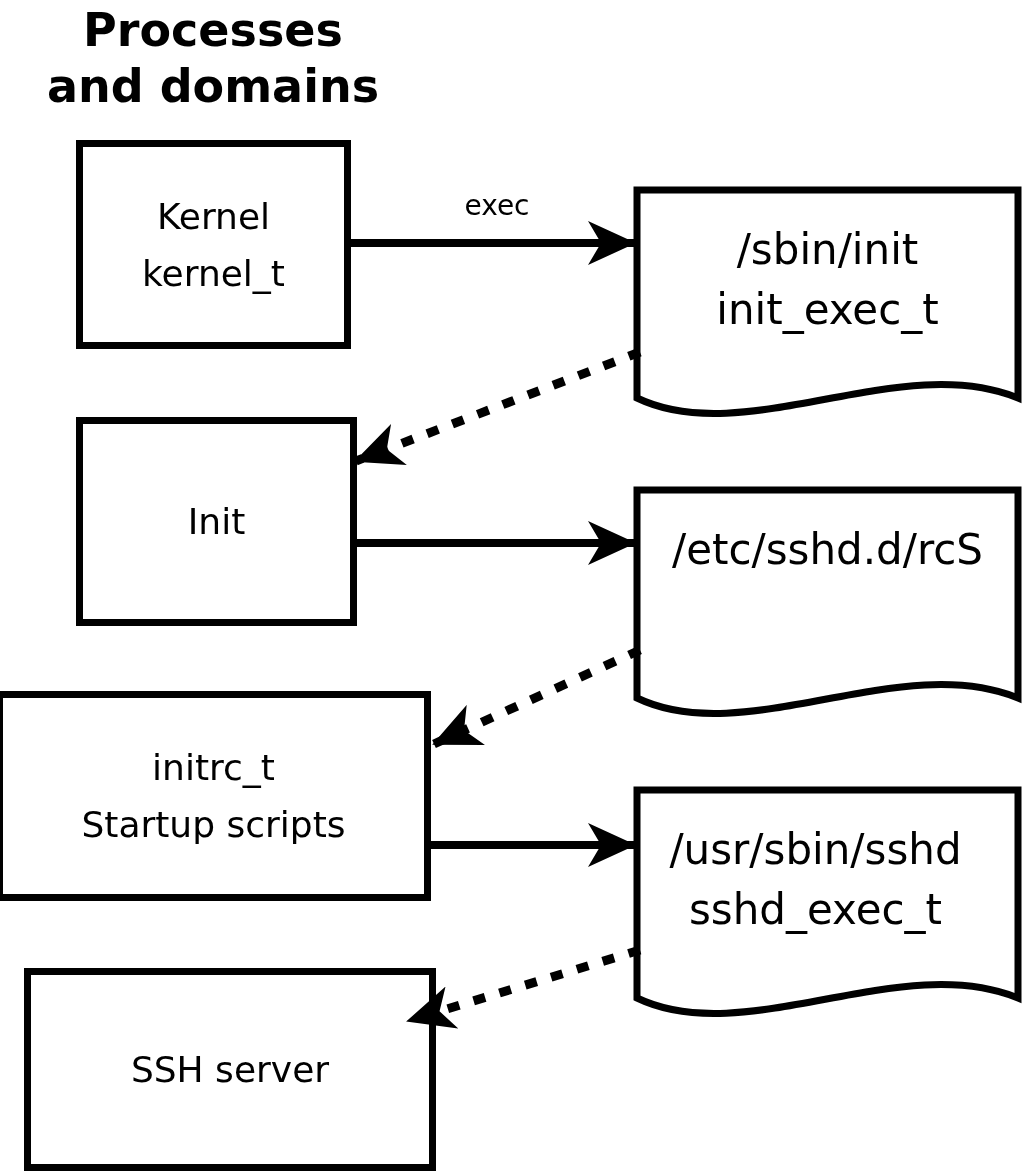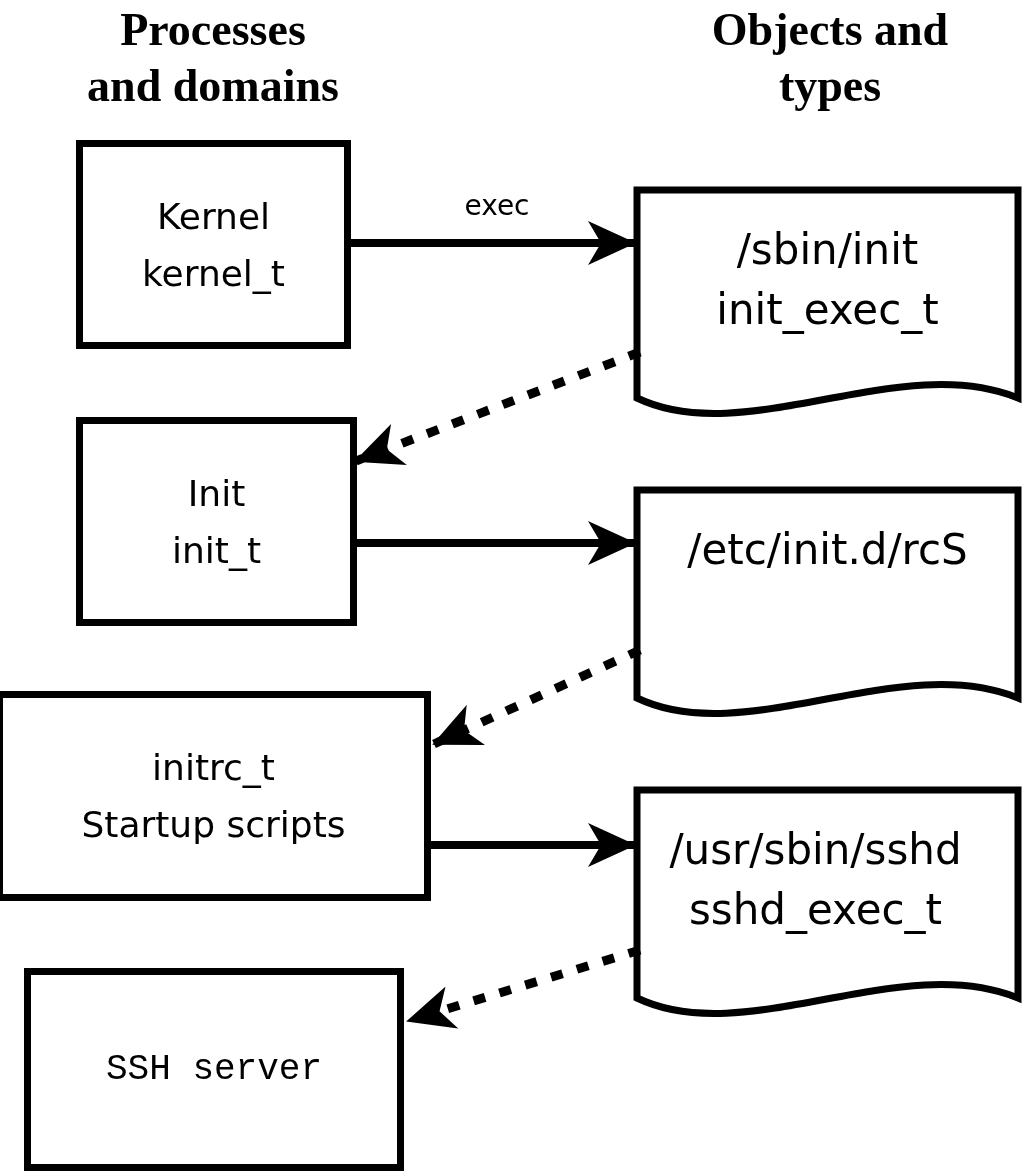--- a/index.html
+++ b/index.html
@@ -16,21 +16,20 @@
     font-family: "DejaVu Sans", "Liberation Sans", sans-serif;
     color: #000000;
   }
   .col-header {
     position: absolute;
     text-align: center;
     font-weight: bold;
     font-size: 46px;
     line-height: 56px;
     white-space: nowrap;
-    font-family: Liberation Serif, serif;
   }
   .process-box {
     position: absolute;
     box-sizing: border-box;
     border: 7px solid #000000;
     background: #ffffff;
     display: flex;
     flex-direction: column;
     align-items: center;
     justify-content: center;
@@ -61,41 +60,36 @@
 </style>
 </head>
 <body>
 
 <div id="canvas">
 
   <div class="col-header" style="left:38px; top:2px; width:350px;">
     <div>Processes</div>
     <div>and domains</div>
   </div>
-  <div class="col-header" style="left:650px; top:2px; width:360px;">
-    <div>Objects and</div>
-    <div>types</div>
-  </div>
 
   <div class="process-box" style="left:76px; top:140px; width:275px; height:209px;">
     <div>Kernel</div>
     <div>kernel_t</div>
   </div>
 
   <div class="process-box" style="left:76px; top:417px; width:281px; height:209px;">
     <div>Init</div>
-    <div>init_t</div>
   </div>
 
   <div class="process-box" style="left:-4px; top:691px; width:435px; height:210px;">
     <div>initrc_t</div>
     <div>Startup scripts</div>
   </div>
 
-  <div class="process-box" style="left:24px; top:968px; width:380px; height:203px;font-family:Liberation Mono, monospace;">
+  <div class="process-box" style="left:24px; top:968px; width:412px; height:203px;">
     <div>SSH server</div>
   </div>
 
   <svg id="arrow-layer" width="1024" height="1173" viewBox="0 0 1024 1173">
     <defs>
       <marker id="barb" viewBox="0 0 48 44" refX="46" refY="22" markerWidth="48" markerHeight="44" orient="auto" markerUnits="userSpaceOnUse">
         <path d="M 48 22 L 0 0 L 13 22 L 0 44 Z" fill="#000000"></path>
       </marker>
     </defs>
 
@@ -110,21 +104,21 @@
     <line x1="640" y1="352" x2="356" y2="461" stroke="#000000" stroke-width="9" stroke-dasharray="12 15" marker-end="url(#barb)"></line>
     <line x1="640" y1="650" x2="434" y2="744" stroke="#000000" stroke-width="9" stroke-dasharray="12 15" marker-end="url(#barb)"></line>
     <line x1="640" y1="950" x2="408" y2="1021" stroke="#000000" stroke-width="9" stroke-dasharray="12 15" marker-end="url(#barb)"></line>
   </svg>
 
   <div class="doc-text" style="left:640px; top:220px; width:375px;">
     <div>/sbin/init</div>
     <div>init_exec_t</div>
   </div>
   <div class="doc-text" style="left:640px; top:520px; width:375px;">
-    <div>/etc/init.d/rcS</div>
+    <div>/etc/sshd.d/rcS</div>
   </div>
   <div class="doc-text" style="left:628px; top:820px; width:375px;">
     <div>/usr/sbin/sshd</div>
     <div>sshd_exec_t</div>
   </div>
 
   <div class="edge-label" style="left:417px; top:184px; width:160px;">exec</div>
 
 </div>
 

